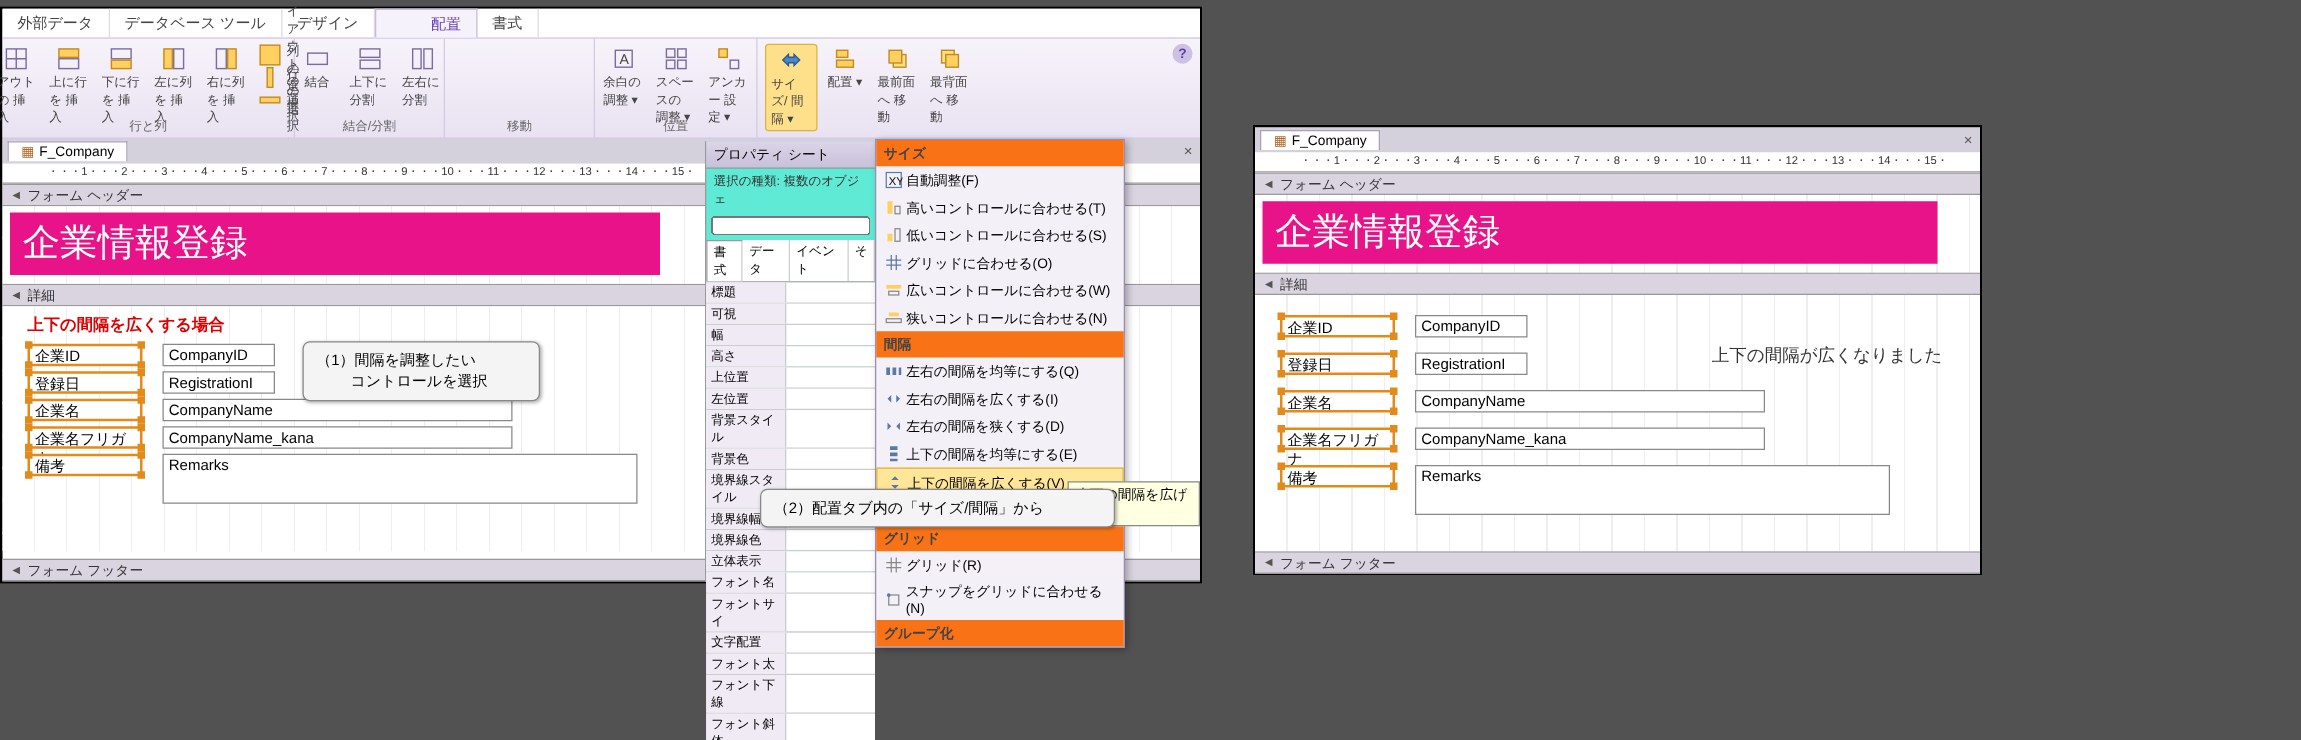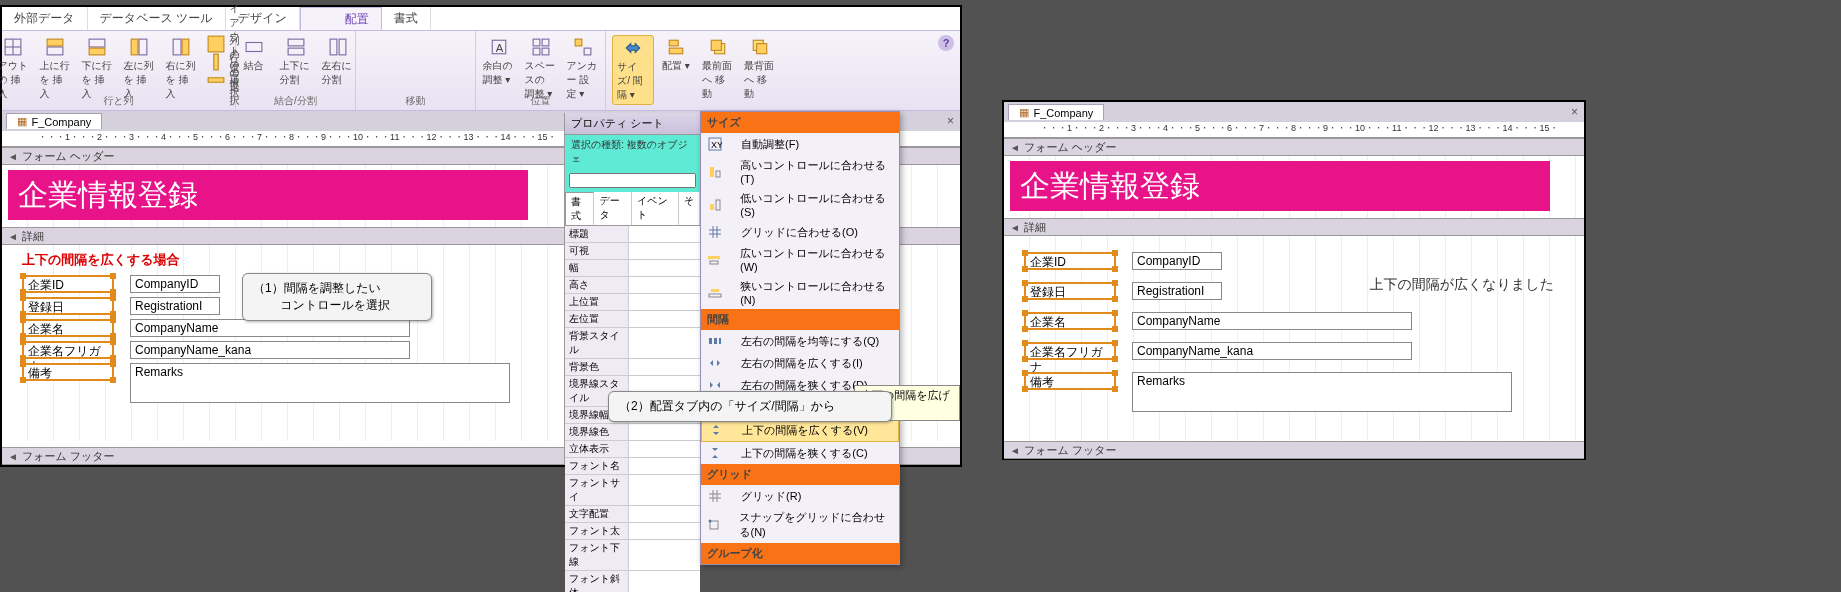--- a/index.html
+++ b/index.html
@@ -43,21 +43,21 @@
   .prop-title { background: linear-gradient(#dcd5e8,#c9c0da); padding: 3px 6px; font-size: 11px; border-bottom: 1px solid #999; }
   .prop-sub { padding: 3px 6px; font-size: 10px; color: #333; }
   .prop-tabs { display: flex; background: #fff; border-bottom: 1px solid #999; font-size: 10px; }
   .prop-tabs span { padding: 2px 5px; border-right: 1px solid #ccc; }
   .prop-tabs span.act { background: #fff; border-top: 1px solid #999; border-left: 1px solid #999; }
   .prop-row { display: flex; border-bottom: 1px solid #ccc; background: #fff; font-size: 10px; }
   .prop-row span:first-child { width: 64px; padding: 1px 4px; background: #efeaf4; border-right: 1px solid #ccc; }
   .prop-row span:last-child { flex:1; padding: 1px 4px; }
   .dropdown { position: absolute; left: 698px; top: 104px; width: 200px; background: #f4f0f8; border: 1px solid #9a8bb5; box-shadow: 2px 2px 6px rgba(0,0,0,0.3); font-size: 11px; }
   .dd-head { background: #f97316; padding: 3px 6px; font-weight: bold; color: #444; font-family: Liberation Serif, serif; }
-  .dd-item { display: flex; align-items: center; gap: 18px; padding: 3px 6px; }
+  .dd-item { display: flex; align-items: center; gap: 2px; padding: 3px 6px; }
   .dd-item.hl { background: #ffe699; border: 1px solid #e0b040; }
   .dd-icon { width: 16px; height: 16px; display: inline-flex; align-items:center; justify-content:center;}
   .dd-icon svg{width:14px;height:14px;}
   .tooltip { position: absolute; background: #ffffe1; border: 1px solid #888; padding: 2px 6px; font-size: 11px; }
   .vstack{display:flex;flex-direction:column;}
   .right .doc-tab-bar{border-top:none;}
   .right .ruler{width:100%;}
   .right-note { position:absolute; right:30px; top:40px; font-size:14px; color:#333; }
 </style>
 </head>

